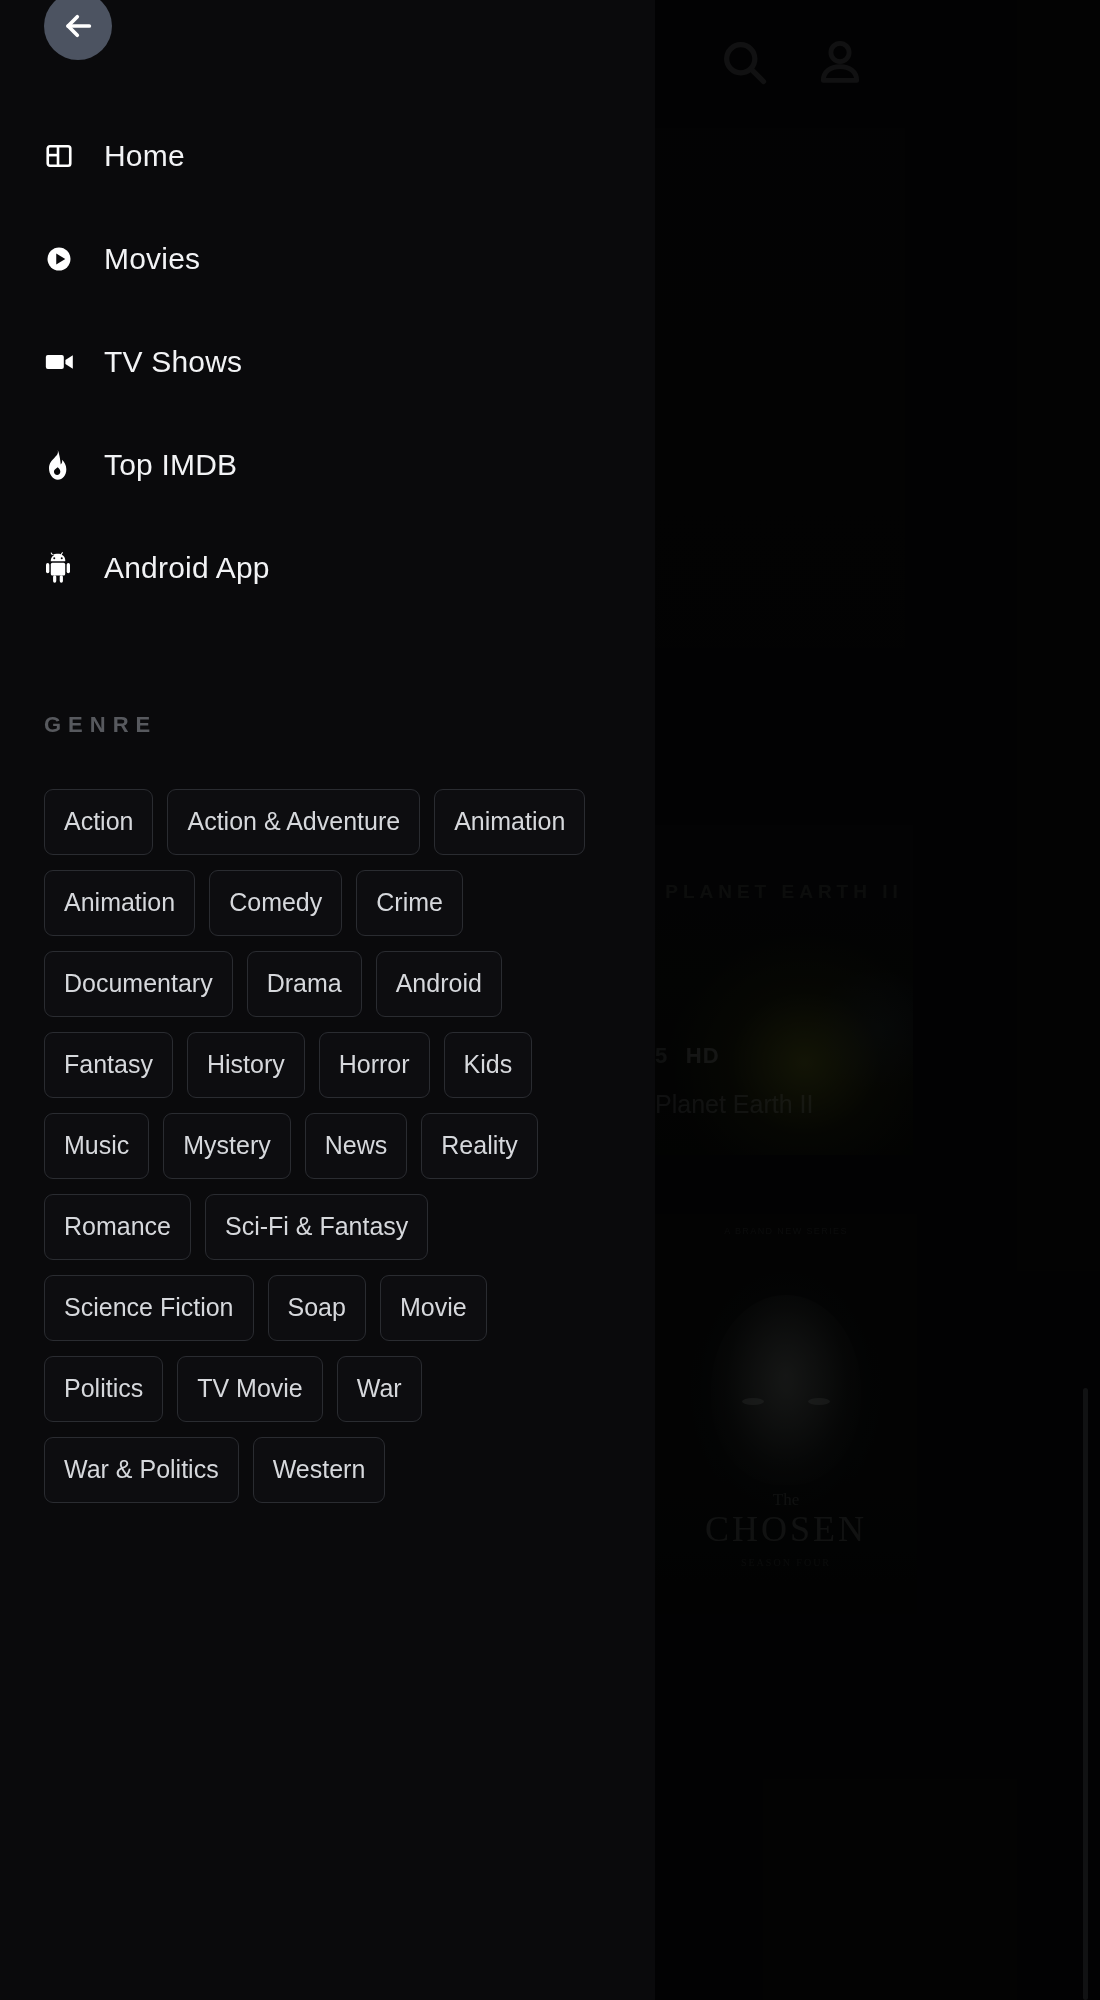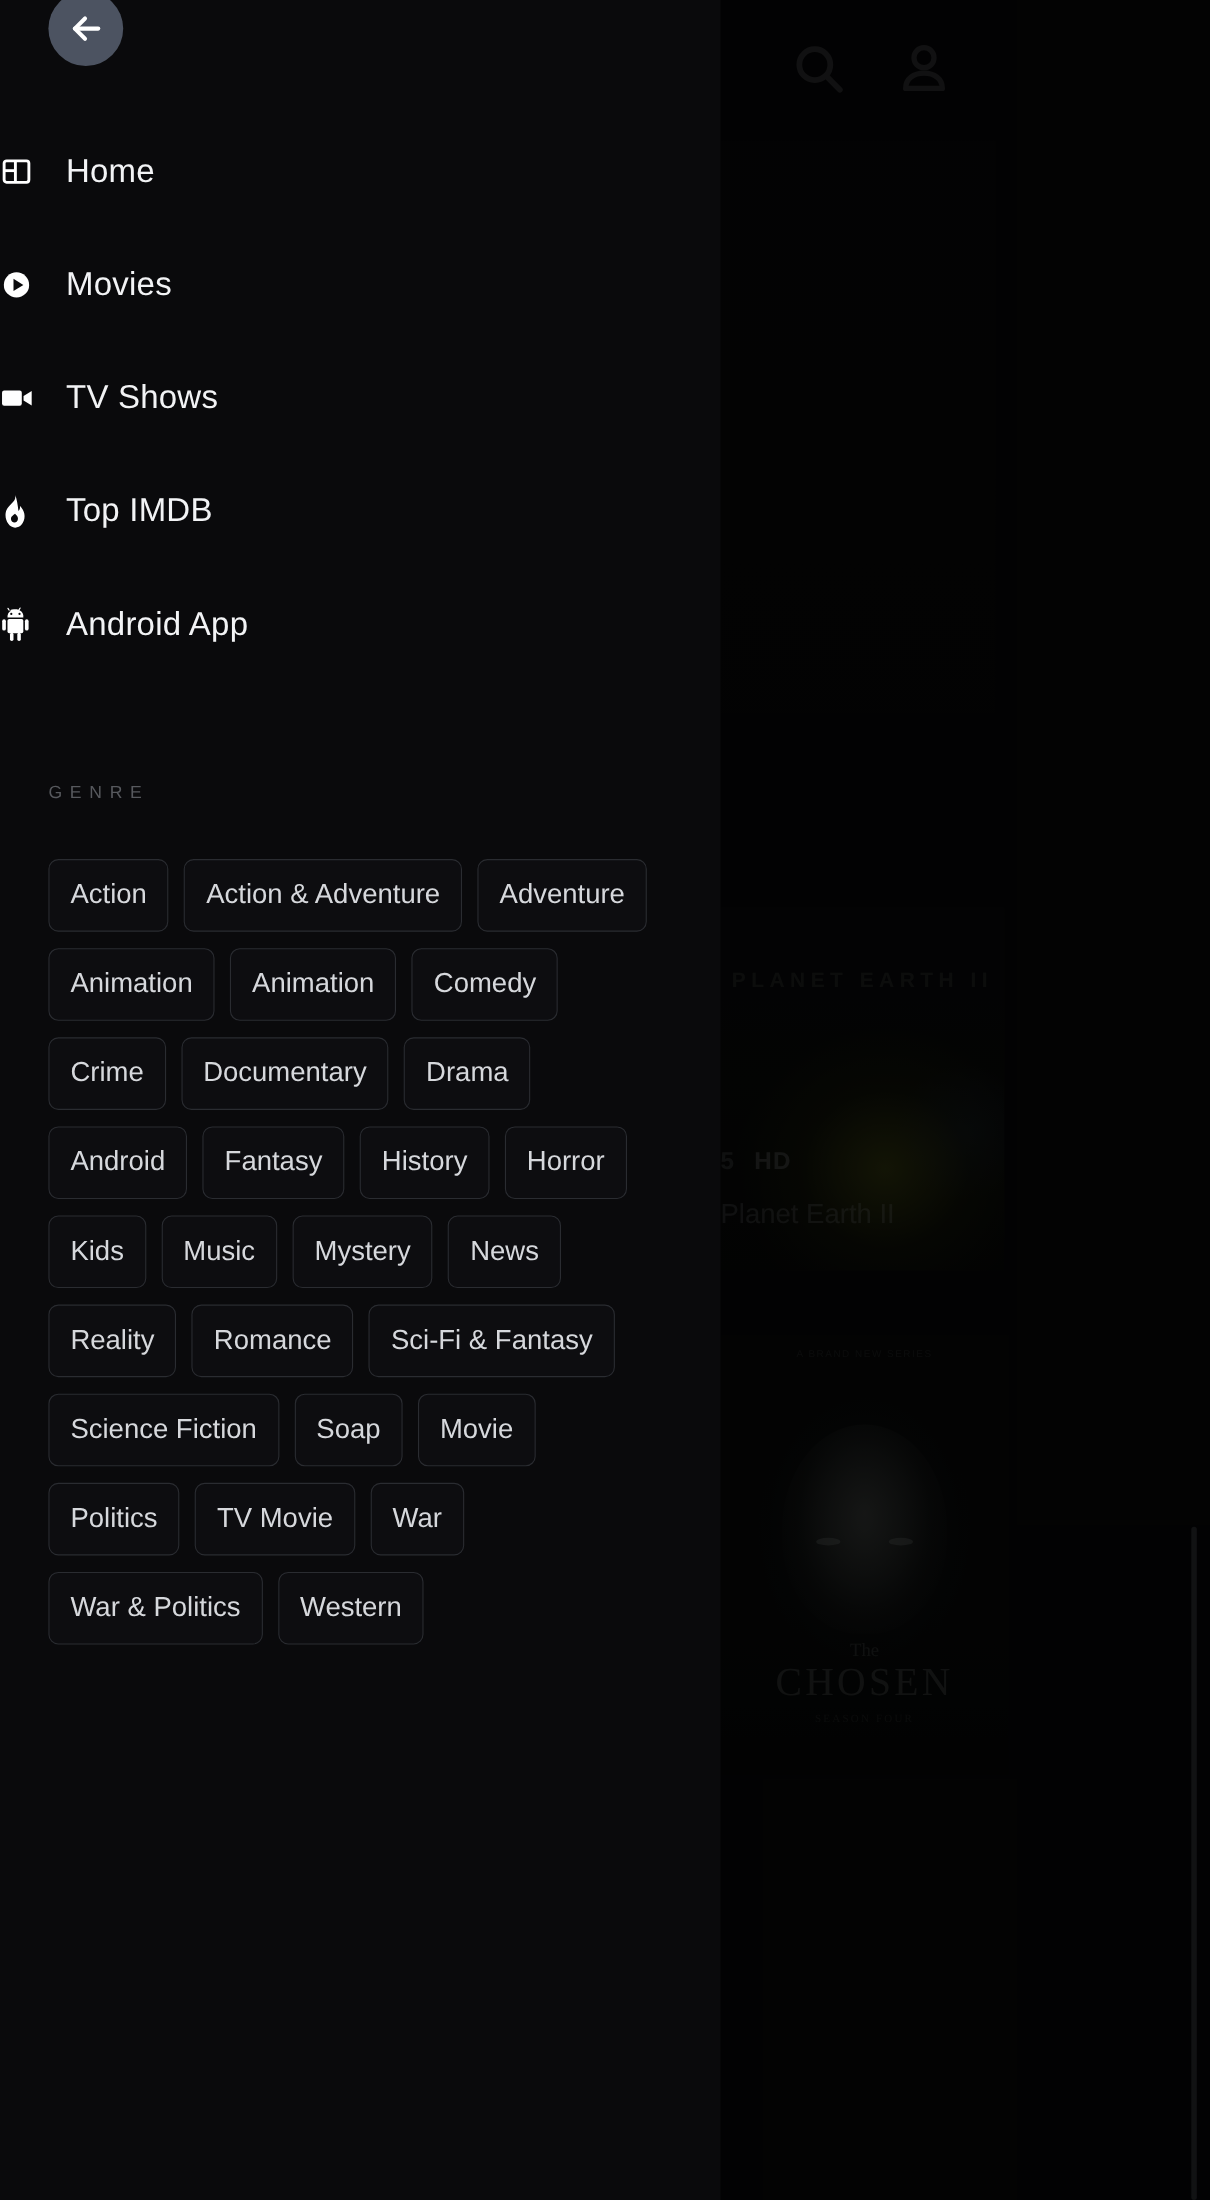--- a/index.html
+++ b/index.html
@@ -155,20 +155,21 @@
   }
   #back-button svg { width:34px; height:34px; display:block; }
 
   
   #drawer-nav {
     position:absolute; left:0; top:128px; width:100%;
   }
   .nav-item {
     display:flex; align-items:center;
     height:56px;
+    padding-left:44px;
     margin-bottom:47px;
     cursor:pointer;
   }
   .nav-item .nav-icon {
     width:40px; height:34px;
     display:flex; align-items:center; justify-content:flex-start;
     color:#fff; flex:0 0 40px;
   }
   .nav-item .nav-icon svg { display:block; }
   .nav-item .nav-label {
@@ -178,24 +179,24 @@
     color:#f2f3f5;
     letter-spacing:.2px;
     line-height:1;
   }
 
   
   #genre-section {
     position:absolute; left:44px; top:712px; width:580px;
   }
   #genre-heading {
-    font-size:16px;
+    font-size:22px;
     letter-spacing:7px;
     color:#57595e;
-    font-weight:400;
+    font-weight:700;
     margin-bottom:51px;
   }
   #genre-chips {
     display:flex; flex-wrap:wrap;
     gap:15px 14px;
     width:560px;
     text-align:right;
   }
   .genre-chip {
     border:1px solid #2a2c31;
@@ -329,21 +330,20 @@
         <span class="nav-label">Android App</span>
       </div>
 
     </div>
 
     <div id="genre-section">
       <div id="genre-heading">GENRE</div>
       <div id="genre-chips">
           <div class="genre-chip">Action</div>
           <div class="genre-chip">Action &amp; Adventure</div>
-          <div class="genre-chip">Adventure</div>
           <div class="genre-chip">Animation</div>
           <div class="genre-chip">Animation</div>
           <div class="genre-chip">Comedy</div>
           <div class="genre-chip">Crime</div>
           <div class="genre-chip">Documentary</div>
           <div class="genre-chip">Drama</div>
           <div class="genre-chip">Android</div>
           <div class="genre-chip">Fantasy</div>
           <div class="genre-chip">History</div>
           <div class="genre-chip">Horror</div>

